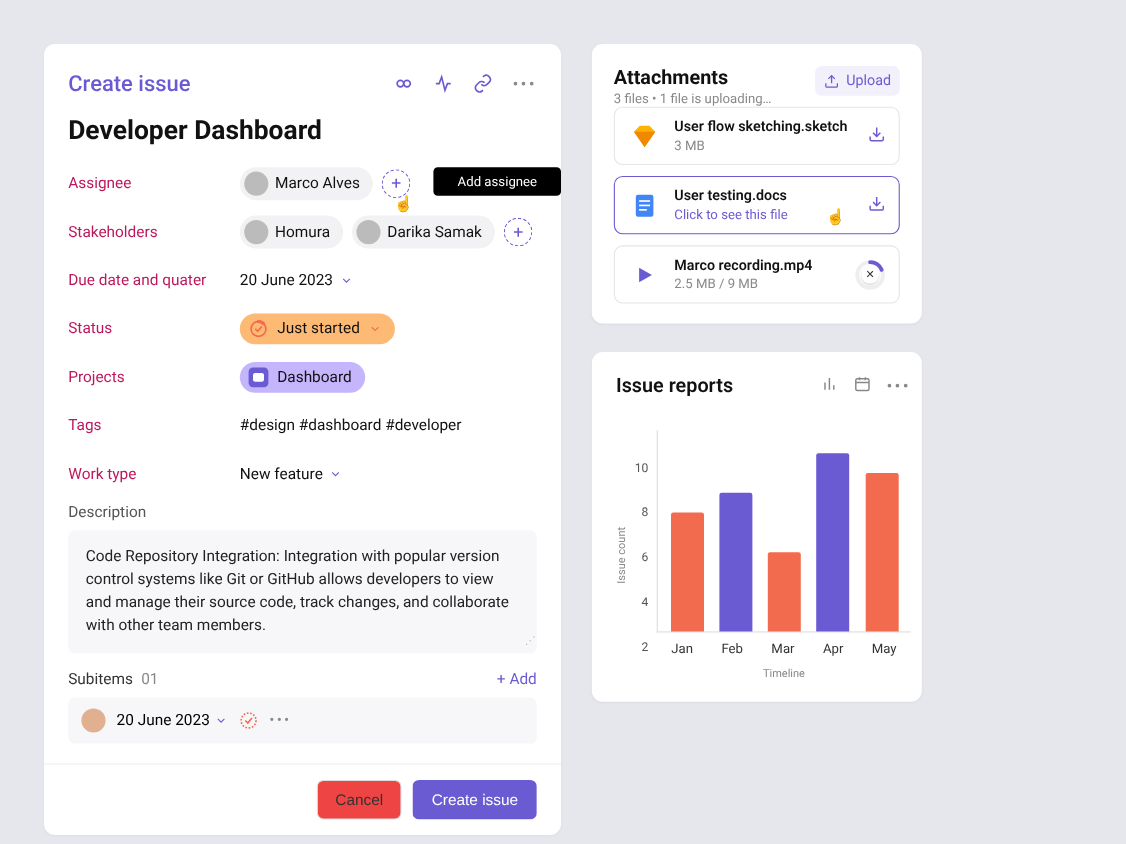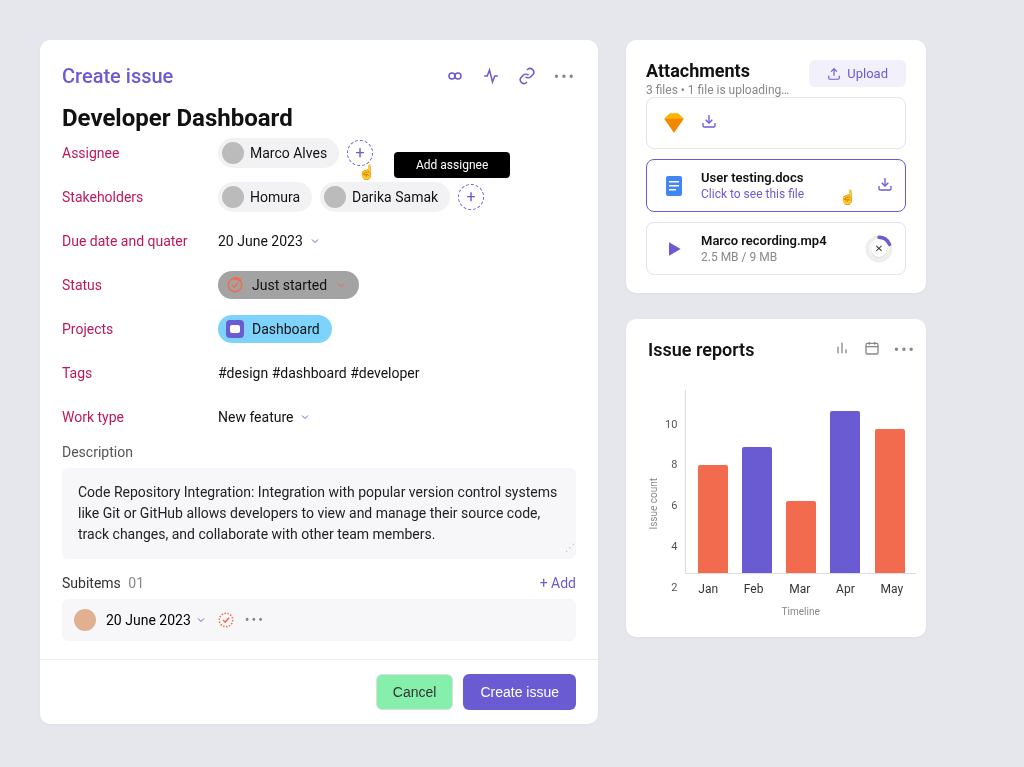--- a/index.html
+++ b/index.html
@@ -6,38 +6,38 @@
 body {
   background: #e5e7ed;
   font-family: -apple-system, BlinkMacSystemFont, "Segoe UI", Roboto, sans-serif;
   width: 1024px;
   height: 767px;
   overflow: hidden;
   padding: 40px;
   display: flex;
   gap: 28px;
 }
-.col-left { width: 558px; }
+.col-left { width: 470px; }
 .col-right { width: 300px; display: flex; flex-direction: column; gap: 26px; }
 
 .card {
   background: #fff;
   border-radius: 10px;
   box-shadow: 0 1px 3px rgba(0,0,0,0.04);
 }
 
 
 .create-card { padding: 24px 22px 0 22px; position: relative; }
 .create-header { display: flex; align-items: center; justify-content: space-between; margin-bottom: 16px; }
 .create-title { font-size: 20px; font-weight: 500; color: #6b5bd2; }
 .header-actions { display: flex; gap: 18px; align-items: center; color: #6b5bd2; }
 .header-actions svg { width: 18px; height: 18px; display: block; }
 .icon-btn { cursor: pointer; }
 
-.issue-title { font-size: 24px; font-weight: 700; color: #111; margin-bottom: 2px; }
+.issue-title { font-size: 24px; font-weight: 700; color: #111; margin-bottom: 16px; }
 
 .tooltip {
   position: absolute;
   top: 112px;
   left: 354px;
   background: #000;
   color: #fff;
   font-size: 12px;
   padding: 6px 22px;
   border-radius: 4px;
@@ -71,29 +71,29 @@
   bottom: -14px;
   right: -4px;
   font-size: 14px;
   pointer-events: none;
 }
 
 .due-val { display: inline-flex; align-items: center; gap: 6px; cursor: pointer; }
 .chev { width: 12px; height: 12px; color: #6b5bd2; }
 
 .status-chip {
-  background: #a3a3a3;
+  background: #fdba74;
   border-radius: 16px;
   padding: 5px 12px 5px 8px;
   display: inline-flex; align-items: center; gap: 8px;
   font-size: 14px;
 }
 .status-ring { width: 18px; height: 18px; }
 .project-chip {
-  background: #7dd3fc;
+  background: #c4b5fd;
   border-radius: 16px;
   padding: 5px 12px 5px 8px;
   display: inline-flex; align-items: center; gap: 8px;
   font-size: 14px;
 }
 .proj-icon { width: 18px; height: 18px; background: #6b5bd2; border-radius: 4px; display: inline-flex; align-items:center; justify-content:center;}
 .proj-icon span{ width: 10px; height: 8px; background:#fff; border-radius:2px; display:block;}
 
 .desc-label { font-size: 14px; color: #555; margin-top: 8px; margin-bottom: 8px; }
 .desc-box {
@@ -125,31 +125,31 @@
 .footer-bar {
   margin: 18px -22px 0 -22px;
   border-top: 1px solid #eee;
   padding: 14px 22px;
   display: flex; justify-content: flex-end; gap: 10px;
 }
 .btn {
   font-size: 14px; padding: 9px 16px; border-radius: 6px; cursor: pointer;
   border: 1px solid transparent;
 }
-.btn-secondary { background: #86efac; border-color: #ddd; color:#333;text-align:right;}
+.btn-secondary { background: #ef4444; border-color: #ddd; color:#333;text-align:right;}
 .btn-primary { background: #6b5bd2; color: #fff; }
 
 
 .att-card { padding: 20px 20px 18px 20px; }
 .att-head { display:flex; justify-content:space-between; align-items:flex-start; }
 .att-title { font-size: 18px; font-weight: 700; color:#111;}
 .att-sub { font-size: 12px; color:#888; margin-top: 2px;}
 .upload-btn {
   background: #f2f0fb; color:#6b5bd2; border-radius:6px;
-  padding: 6px 18px; font-size: 13px; display:inline-flex; align-items:center; gap:6px;
+  padding: 6px 8px; font-size: 13px; display:inline-flex; align-items:center; gap:6px;
   cursor:pointer;
 }
 
 .file-row {
   border: 1px solid #e5e5ea; border-radius: 8px; padding: 10px 12px;
   display:flex; align-items:center; gap:12px; margin-bottom: 10px;
   position:relative;
 }
 .file-row.active { border-color:#6b5bd2; }
 .file-icon { width: 30px; height: 30px; display:flex; align-items:center; justify-content:center;}
@@ -364,20 +364,24 @@
       </div>
     </div>
 
     <div class="file-row">
       <span class="file-icon">
         <svg viewBox="0 0 24 24" width="26" height="26">
             <polygon points="3 8 8 3 16 3 21 8 12 21" fill="#fdb300"></polygon>
             <polygon points="3 8 21 8 12 21" fill="#ea6c00" opacity="0.6"></polygon>
           </svg>
       </span>
+      <div class="file-info">
+        <div class="file-name">User flow sketching.sketch</div>
+        <div class="file-sub">3 MB</div>
+      </div>
       <span class="dl-icon">
         <svg width="16" height="16" viewBox="0 0 24 24" fill="none" stroke="currentColor" stroke-width="2">
             <path d="M21 15v4a2 2 0 0 1-2 2H5a2 2 0 0 1-2-2v-4"></path>
             <polyline points="7 10 12 15 17 10"></polyline>
             <line x1="12" y1="15" x2="12" y2="3"></line>
           </svg>
       </span>
     </div>
 
     <div class="file-row active">

